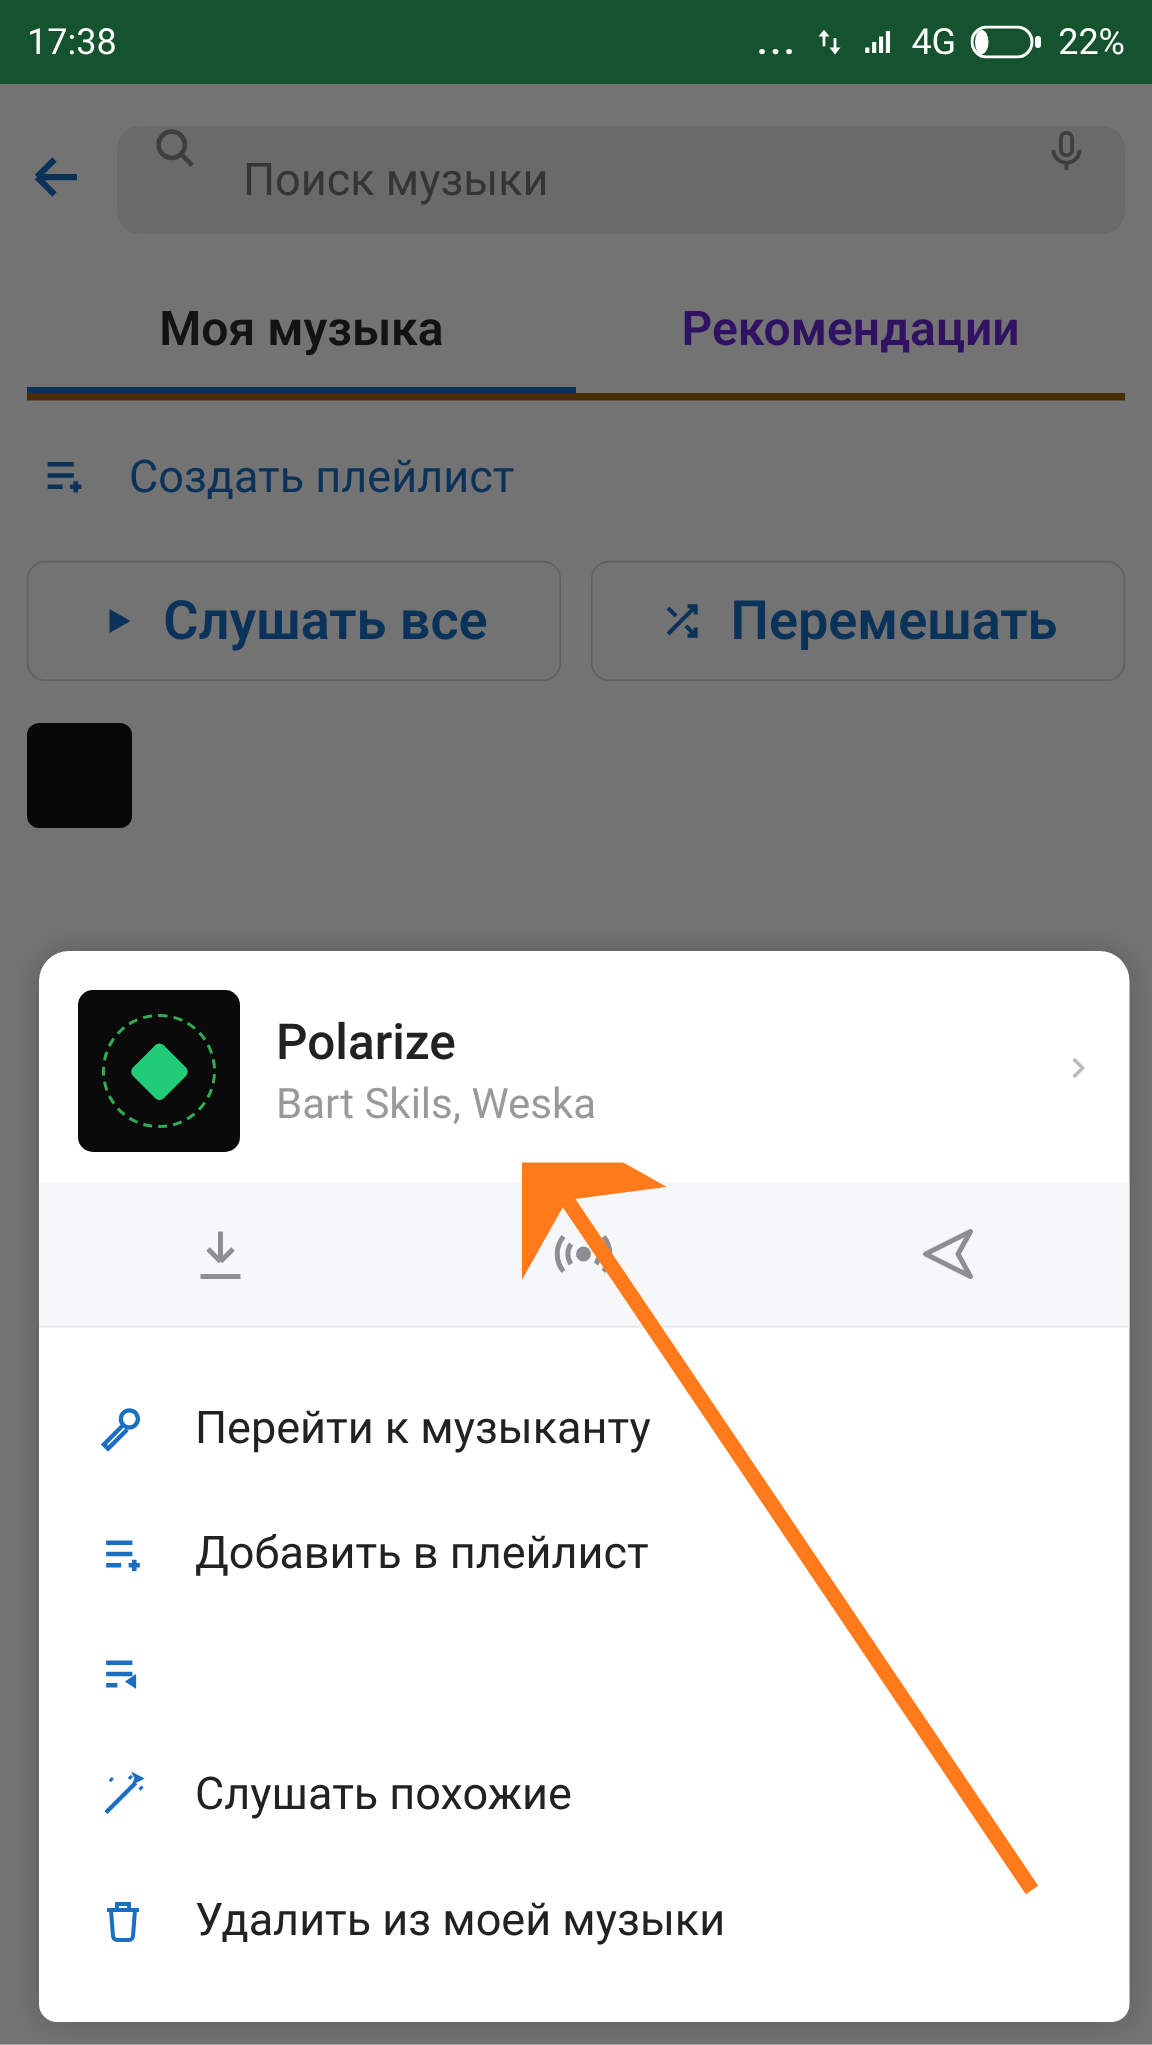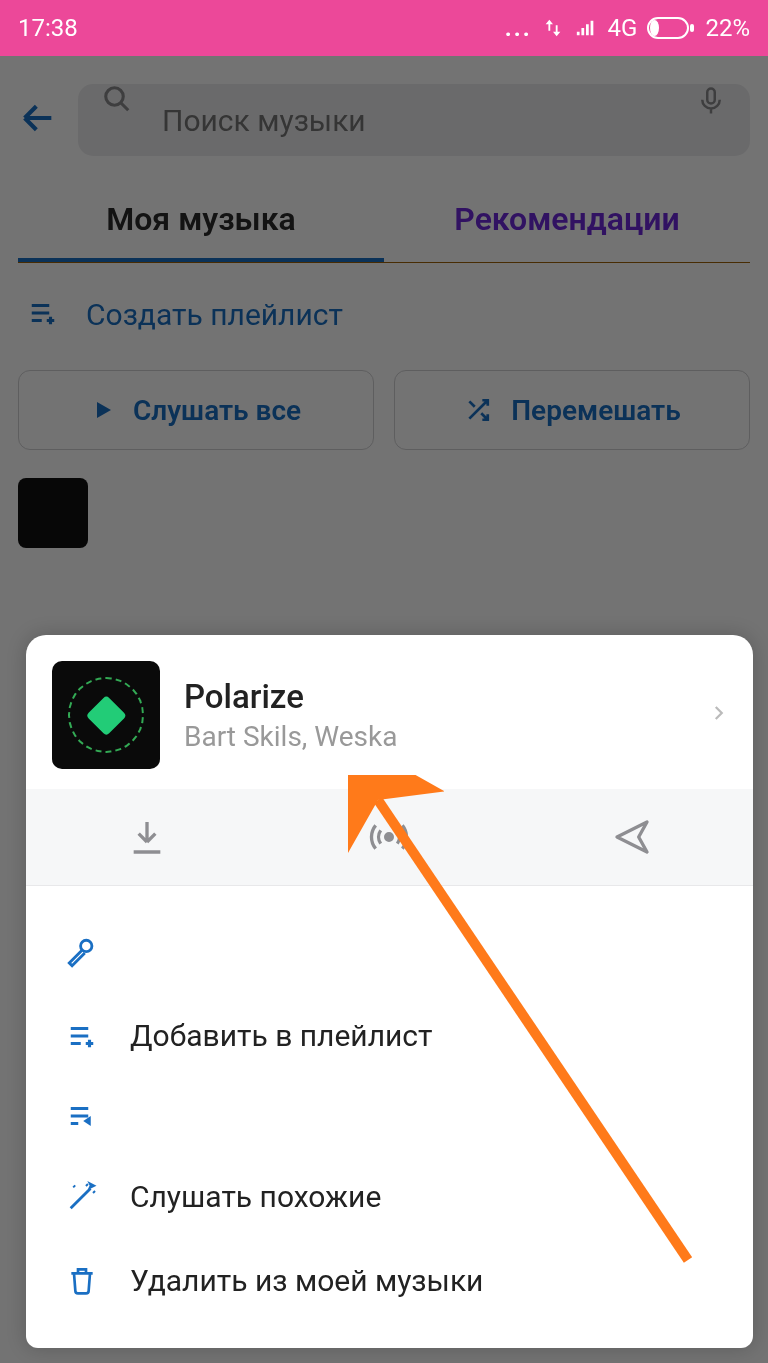--- a/index.html
+++ b/index.html
@@ -1,40 +1,40 @@
 <!DOCTYPE html>
 <html><head>
 <meta charset="utf-8">
 <style>
 * { margin: 0; padding: 0; box-sizing: border-box; font-family: -apple-system, BlinkMacSystemFont, "Segoe UI", Roboto, sans-serif; }
 body { width: 768px; height: 1363px; background: #fff; position: relative; overflow: hidden; }
 
 
-.status-bar { background: #ec4899; color: #fff; height: 56px; display: flex; align-items: center; justify-content: space-between; padding: 0 18px; font-size: 24px; }
+.status-bar { background: #14532d; color: #fff; height: 56px; display: flex; align-items: center; justify-content: space-between; padding: 0 18px; font-size: 24px; }
 .status-right { display: flex; align-items: center; gap: 10px; }
 .status-dots { letter-spacing: 2px; font-weight: bold; }
 .battery { display: inline-flex; align-items: center; }
 
 
 .app-bg { background: #fff; padding: 18px; }
 .search-row { display: flex; align-items: center; gap: 20px; margin-bottom: 20px; margin-top: 10px; }
 .back-arrow { color: #1a6fc3; }
 .search-bar { flex: 1; background: #ececee; border-radius: 15px; height: 72px; display: flex; padding: 0 24px; gap: 30px; color: #8a8a8d; font-size: 30px; }
 .search-bar input { background: transparent; border: none; outline: none; font-size: 30px; color: #8a8a8d; flex: 1; }
 
-.tabs { display: flex; border-bottom: 1px solid #a16207; margin-top: 30px; }
+.tabs { display: flex; border-bottom: 5px solid #a16207; margin-top: 30px; }
 .tab { flex: 1; text-align: center; padding: 14px 0 20px; font-size: 32px; font-weight: 600; color: #6d28d9; }
 .tab.active { color: #2a2a2a; border-bottom: 4px solid #1a6fc3; }
 
 .create-pl { display: flex; align-items: center; gap: 26px; padding: 34px 8px 38px; }
 .create-pl-icon { color: #1a6fc3; }
 .create-pl-text { color: #1a6fc3; font-size: 30px; }
 
 .play-buttons { display: flex; gap: 20px; }
-.play-btn { flex: 1; border: 1px solid #d0d0d3; border-radius: 12px; height: 80px; display: flex; align-items: center; justify-content: center; gap: 18px; color: #1a6fc3; font-size: 28px; font-weight: 600; }
+.play-btn { flex: 1; border: 1px solid #d0d0d3; border-radius: 12px; height: 80px; display: flex; align-items: center; justify-content: center; gap: 18px; color: #1a6fc3; font-size: 36px; font-weight: 600; }
 
 .track-peek { margin-top: 28px; display: flex; align-items: center; gap: 20px; }
 .track-thumb { width: 70px; height: 70px; background: #111; border-radius: 8px; }
 
 
 .overlay { position: absolute; inset: 0; top: 56px; background: rgba(0,0,0,0.55); }
 
 
 .sheet { position: absolute; bottom: 0; left: 11px; right: 0; background: #fff; border-radius: 20px 20px 12px 12px; margin: 0 15px 15px; padding-bottom: 0; box-shadow: 0 0 20px rgba(0,0,0,0.2); overflow: hidden; }
 .sheet-header { display: flex; align-items: center; padding: 26px 26px 20px; gap: 24px; }
@@ -178,20 +178,21 @@
   </div>
 
   <div class="menu">
     <div class="menu-item">
       <span class="menu-icon">
         <svg width="34" height="34" viewBox="0 0 24 24" fill="none" stroke="#1a6fc3" stroke-width="2">
             <circle cx="15" cy="7" r="4"></circle>
             <path d="M12 10L3 19l2 2 9-9"></path>
           </svg>
       </span>
+      <span>Перейти к музыканту</span>
     </div>
     <div class="menu-item">
       <span class="menu-icon">
         <svg width="34" height="30" viewBox="0 0 24 24" fill="none" stroke="#1a6fc3" stroke-width="2.5">
             <path d="M3 6h14M3 12h14M3 18h8M18 15v6m-3-3h6"></path>
           </svg>
       </span>
       <span>Добавить в плейлист</span>
     </div>
     <div class="menu-item">

